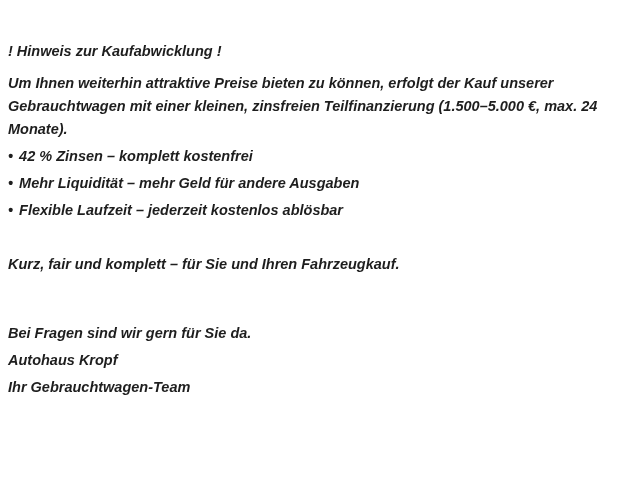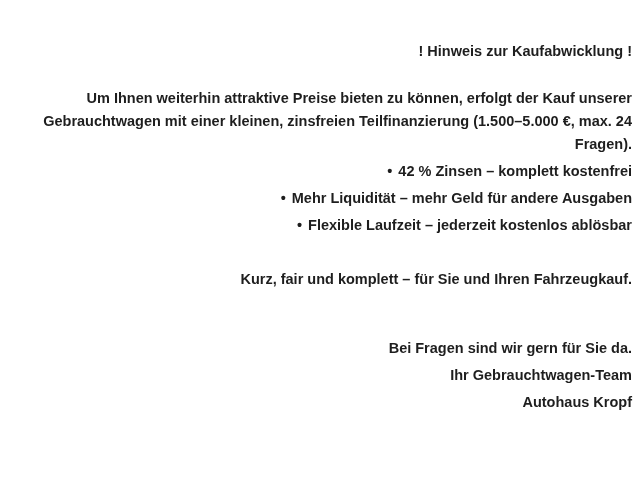--- a/index.html
+++ b/index.html
@@ -14,32 +14,33 @@
     font-family: "Liberation Sans", "DejaVu Sans", sans-serif;
     font-weight: 700;
     color: #1e1e1e;
     -webkit-font-smoothing: antialiased;
   }
   .notice {
     box-sizing: border-box;
     width: 640px;
     height: 480px;
     padding: 40px 8px 0 8px;
-    text-align: right;
+    text-align: left;
+    font-style: italic;
   }
   .line {
     font-size: 14.5px;
     line-height: 23px;
     margin: 0;
   }
   .title {
     margin: 0 auto;
   }
   .intro {
-    margin: 24px auto 0 auto;
+    margin: 9px auto 0 auto;
     max-width: 626px;
   }
   .intro .line { margin: 0 auto; }
   .heading {
     margin-top: 6px;
   }
   .benefits {
     margin-top: 2px;
   }
   .benefit {
@@ -65,37 +66,37 @@
 </head>
 <body>
 
 <div class="notice">
 
   <div class="line title">! Hinweis zur Kaufabwicklung !</div>
 
   <div class="intro">
     <div class="line">Um Ihnen weiterhin attraktive Preise bieten zu können, erfolgt der Kauf unserer</div>
     <div class="line">Gebrauchtwagen mit einer kleinen, zinsfreien Teilfinanzierung (1.500–5.000 €, max. 24</div>
-    <div class="line">Fragen).</div>
+    <div class="line">Monate).</div>
   </div>
 
 
   <div class="benefits">
     <div class="line benefit">
       <span class="bullet">•</span><span>42 % Zinsen – komplett kostenfrei</span>
     </div>
     <div class="line benefit">
       <span class="bullet">•</span><span>Mehr Liquidität – mehr Geld für andere Ausgaben</span>
     </div>
     <div class="line benefit">
       <span class="bullet">•</span><span>Flexible Laufzeit – jederzeit kostenlos ablösbar</span>
     </div>
   </div>
 
   <div class="line summary">Kurz, fair und komplett – für Sie und Ihren Fahrzeugkauf.</div>
 
   <div class="closing">
     <div class="line">Bei Fragen sind wir gern für Sie da.</div>
+    <div class="line">Autohaus Kropf</div>
     <div class="line">Ihr Gebrauchtwagen-Team</div>
-    <div class="line">Autohaus Kropf</div>
   </div>
 
 </div>
 
 </body></html>

